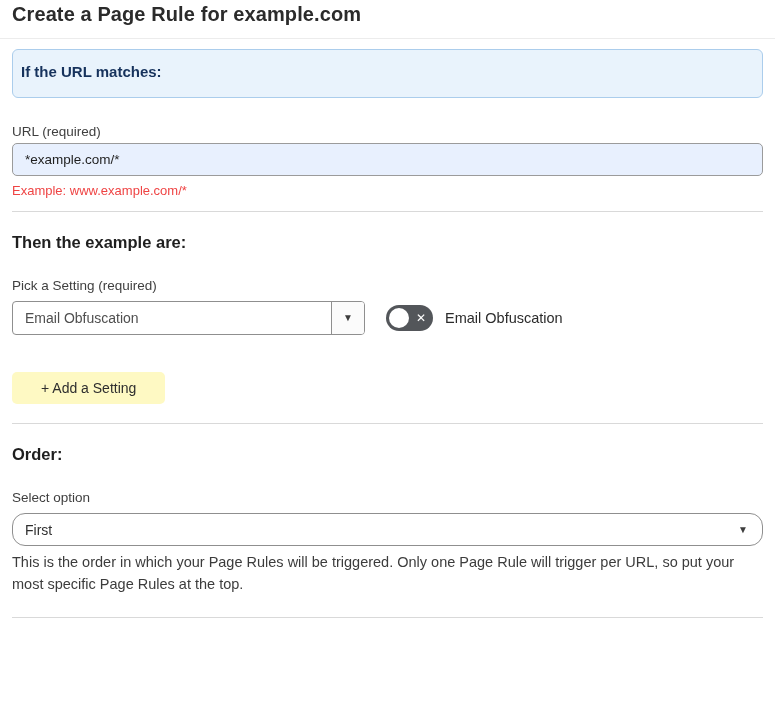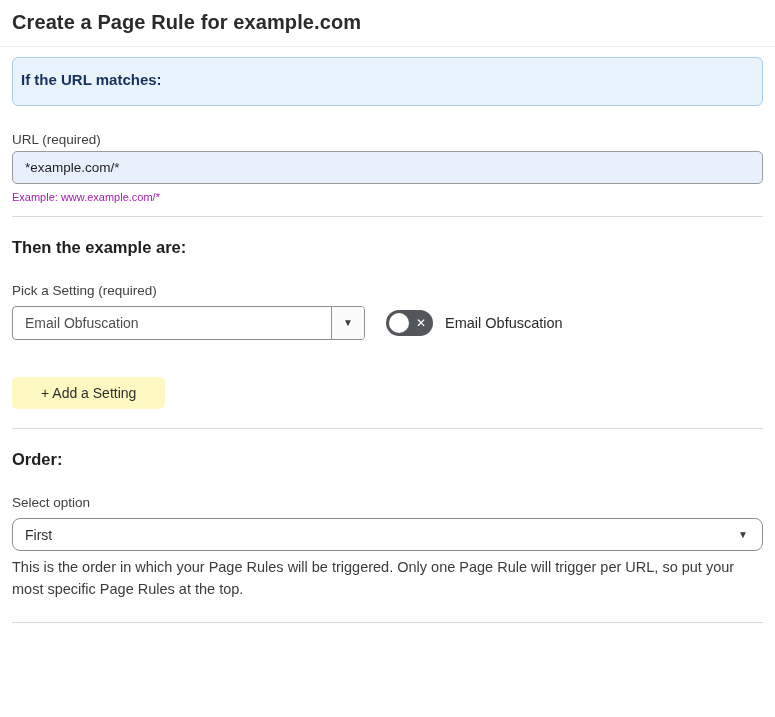--- a/index.html
+++ b/index.html
@@ -6,21 +6,21 @@
   html, body { margin: 0; padding: 0; }
   body {
     width: 775px;
     height: 717px;
     background: #ffffff;
     font-family: "Liberation Sans", sans-serif;
     color: #313131;
     overflow: hidden;
   }
   .header {
-    padding: 11px 12px 12px;
+    padding: 3px 12px 12px;
     border-bottom: 1px solid #ececec;
   }
   .page-title {
     margin: 0;
     font-size: 20px;
     font-weight: 700;
     color: #2b2b2b;
     letter-spacing: 0.1px;
   }
   .info-box {
@@ -58,22 +58,22 @@
     background: #e8f0fe;
     border: 1px solid #9b9b9b;
     border-radius: 5px;
     font-family: "Liberation Sans", sans-serif;
     font-size: 13.5px;
     color: #1f1f1f;
     outline: none;
   }
   .helper-text {
     margin: 7px 12px 0;
-    font-size: 11px;
-    color: #a21caf;
+    font-size: 13px;
+    color: #ef4444;
   }
   .divider {
     border: none;
     border-top: 1px solid #d9d9d9;
     margin: 13px 12px 0;
   }
   .section-heading {
     margin: 21px 12px 0;
     font-size: 16.5px;
     font-weight: 700;
@@ -159,21 +159,21 @@
     font-family: "Liberation Sans", sans-serif;
     font-size: 14px;
     color: #2e2e2e;
     cursor: pointer;
   }
   .divider-after-add { margin-top: 19px; }
   .full-select {
     margin: 8px 12px 0;
     height: 33px;
     border: 1px solid #8f8f8f;
-    border-radius: 8px;
+    border-radius: 13px;
     background: #ffffff;
     display: flex;
     align-items: center;
     justify-content: space-between;
     padding: 0 14px 0 12px;
     font-size: 14px;
     color: #2f2f2f;
     cursor: pointer;
   }
   .order-helper {

